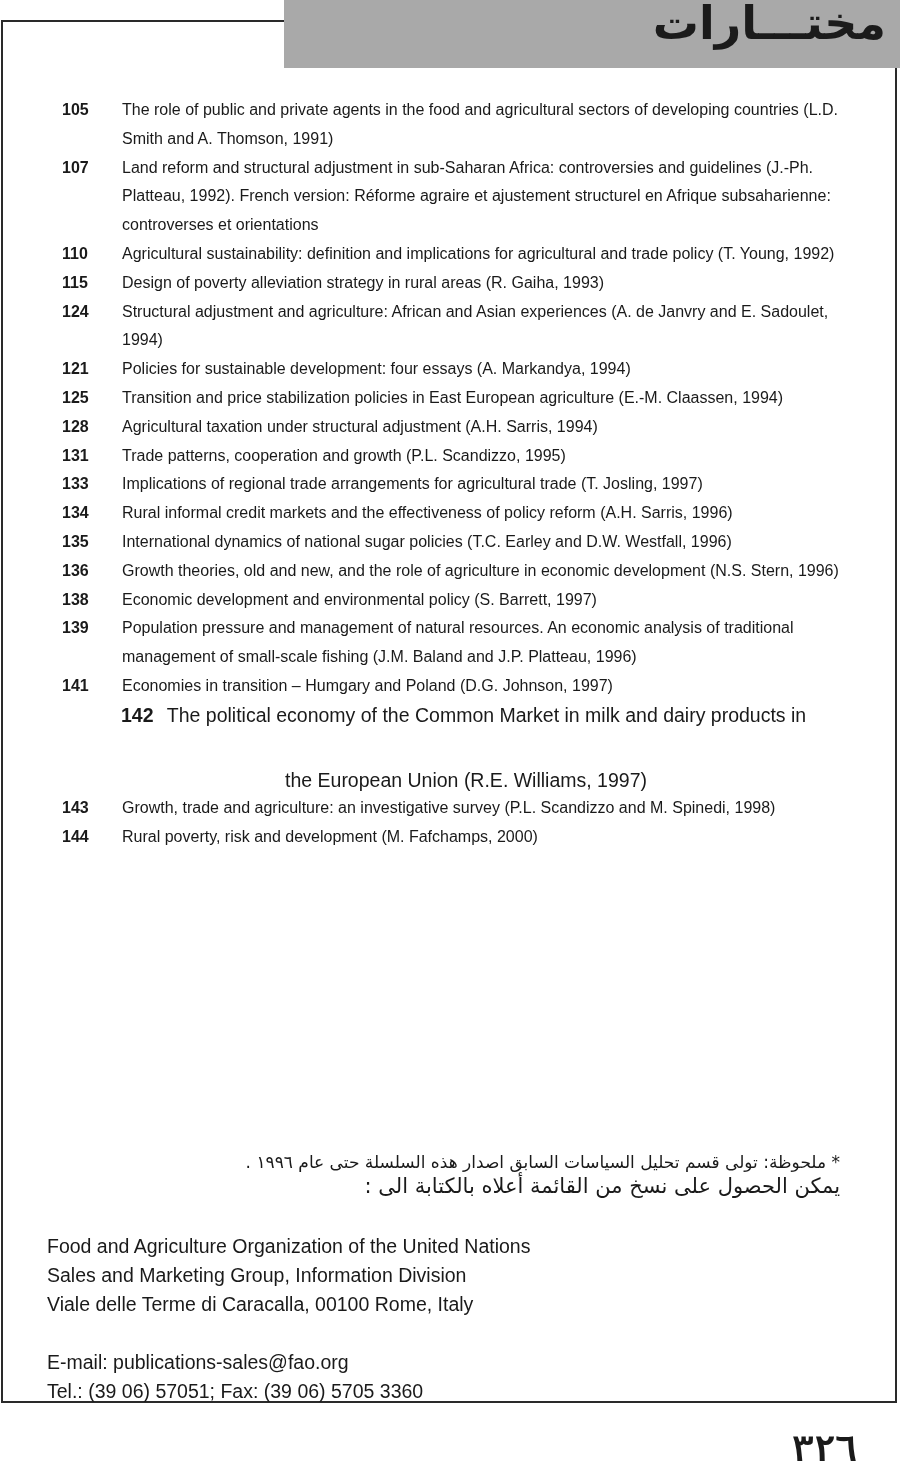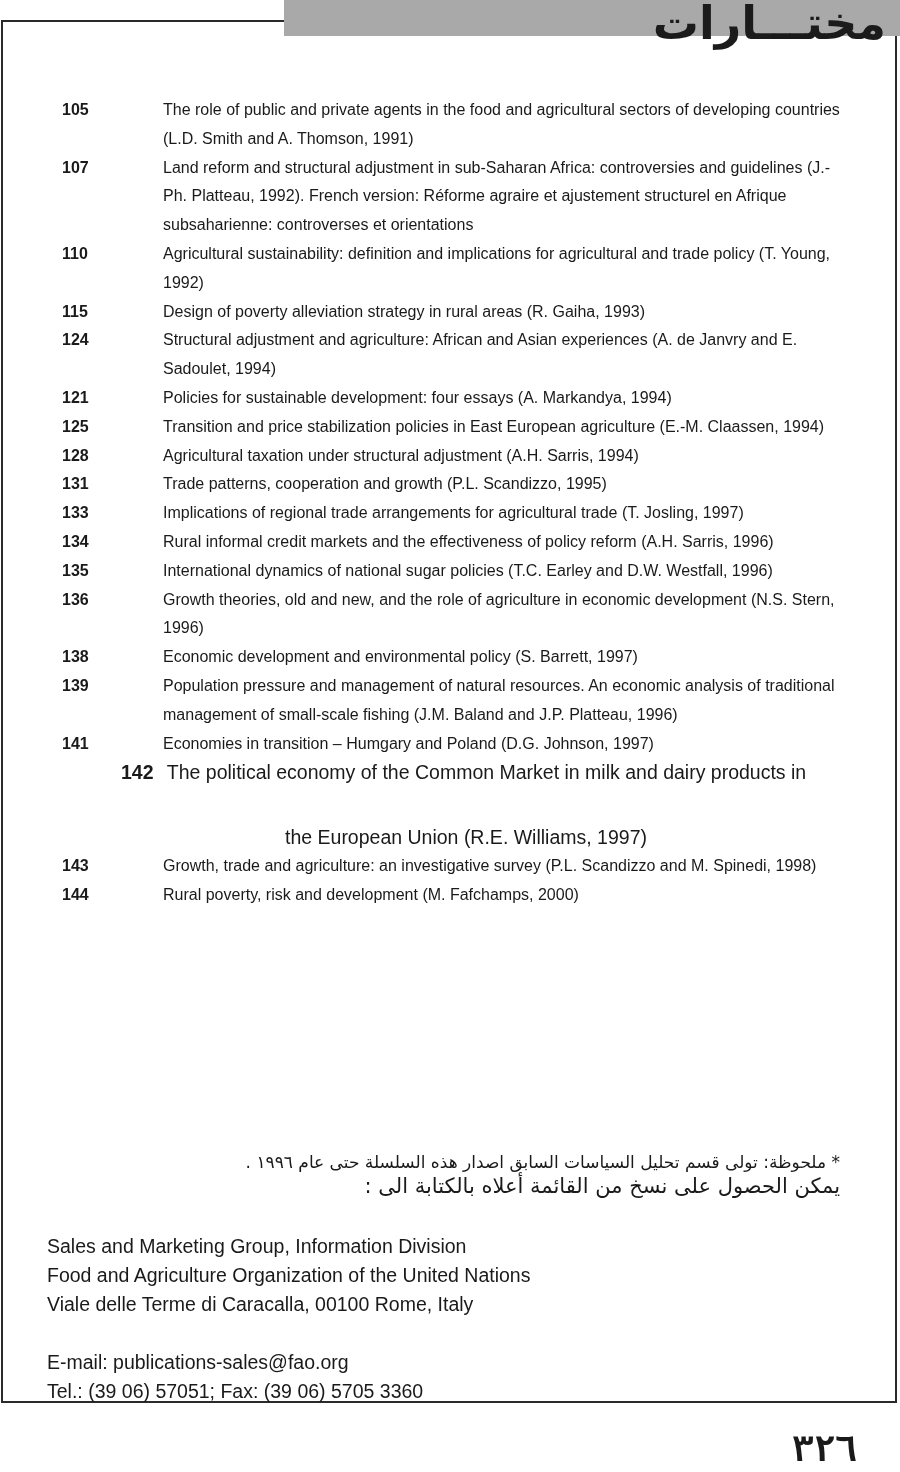--- a/index.html
+++ b/index.html
@@ -1,27 +1,27 @@
 <!DOCTYPE html>
 <html><head>
 <meta charset="utf-8">
 <style>
   html, body { margin: 0; padding: 0; background: #ffffff; }
   body { width: 900px; height: 1472px; position: relative; overflow: hidden;
          font-family: "Liberation Sans", sans-serif; color: #1a1a1a; }
   .frame { position: absolute; left: 1px; top: 20px; width: 896px; height: 1383px;
            border: 2px solid #2a2a2a; box-sizing: border-box; }
-  .header-band { position: absolute; left: 284px; top: 0; width: 616px; height: 36px;
+  .header-band { position: absolute; left: 284px; top: 0; width: 616px; height: 68px;
                  background: #a9a9a9; text-decoration: underline; }
   .header-title { position: absolute; right: 14px; top: -4px; font-size: 46px; font-weight: bold;
                   font-family: "DejaVu Sans", sans-serif; color: #1b1b1b; direction: rtl; letter-spacing: 2px; }
   .list { position: absolute; left: 62px; top: 96px; width: 790px; }
   .entry { display: flex; font-size: 16px; line-height: 28.8px; }
   .num { width: 60px; flex: 0 0 60px; font-weight: bold; }
-  .txt { flex: 1; margin-left: 41px; }
+  .txt { flex: 1; }
   .outdent-wrap { font-size: 19.5px; line-height: 28.8px; text-align: center; }
   .outdent-wrap .num { display: inline-block; width: 59px; font-weight: bold; }
   .outdent-wrap .indent2 { padding-left: 18px; margin-top: 36px; }
   .arabic { position: absolute; right: 60px; direction: rtl; font-family: "DejaVu Sans", sans-serif; }
   .ar1 { top: 1152px; font-size: 17px; }
   .ar2 { top: 1174px; font-size: 21px; }
   .address { position: absolute; left: 47px; top: 1232px; font-size: 19.5px; line-height: 29px; }
   .address .gap { height: 29px; }
   .page-num { position: absolute; left: 792px; top: 1428px; font-size: 36px; font-weight: bold;
               font-family: Liberation Mono, monospace; direction: rtl; }
@@ -114,21 +114,21 @@
         <span class="num">144</span>
         <span class="txt">Rural poverty, risk and development (M. Fafchamps, 2000)</span>
       </div>
     </div>
 </div>
 
 <div class="arabic ar1">* ملحوظة: تولى قسم تحليل السياسات السابق اصدار هذه السلسلة حتى عام ١٩٩٦ .</div>
 <div class="arabic ar2">يمكن الحصول على نسخ من القائمة أعلاه بالكتابة الى :</div>
 
 <div class="address">
+  <div>Food and Agriculture Organization of the United Nations</div>
   <div>Sales and Marketing Group, Information Division</div>
-  <div>Food and Agriculture Organization of the United Nations</div>
   <div>Viale delle Terme di Caracalla, 00100 Rome, Italy</div>
   <div class="gap"></div>
   <div>E-mail: publications-sales@fao.org</div>
   <div>Tel.: (39 06) 57051; Fax: (39 06) 5705 3360</div>
 </div>
 
 <div class="page-num">٣٢٦</div>
 
 </body></html>

